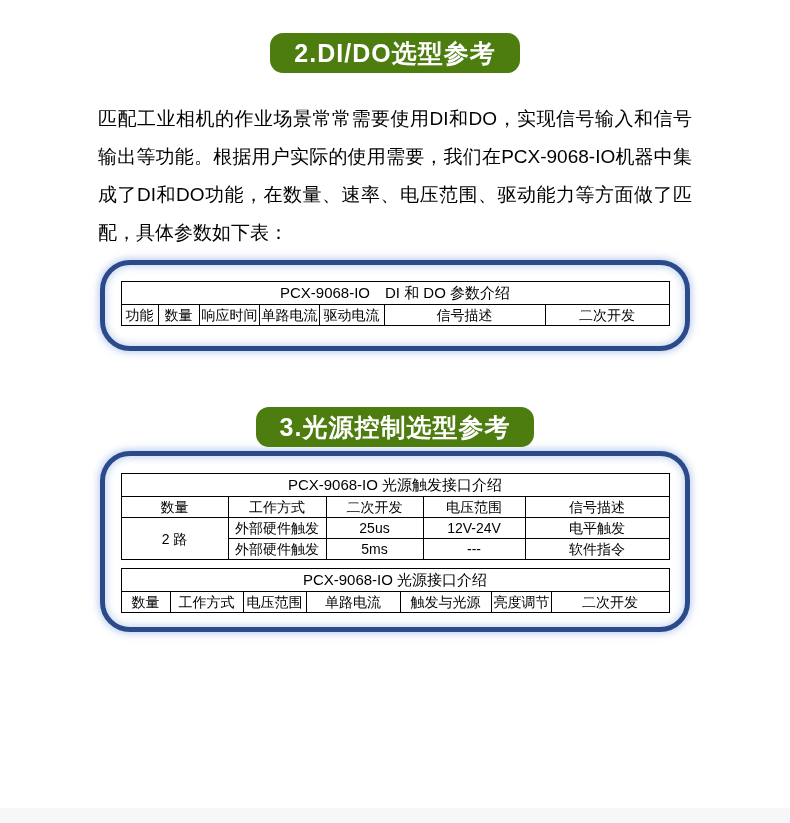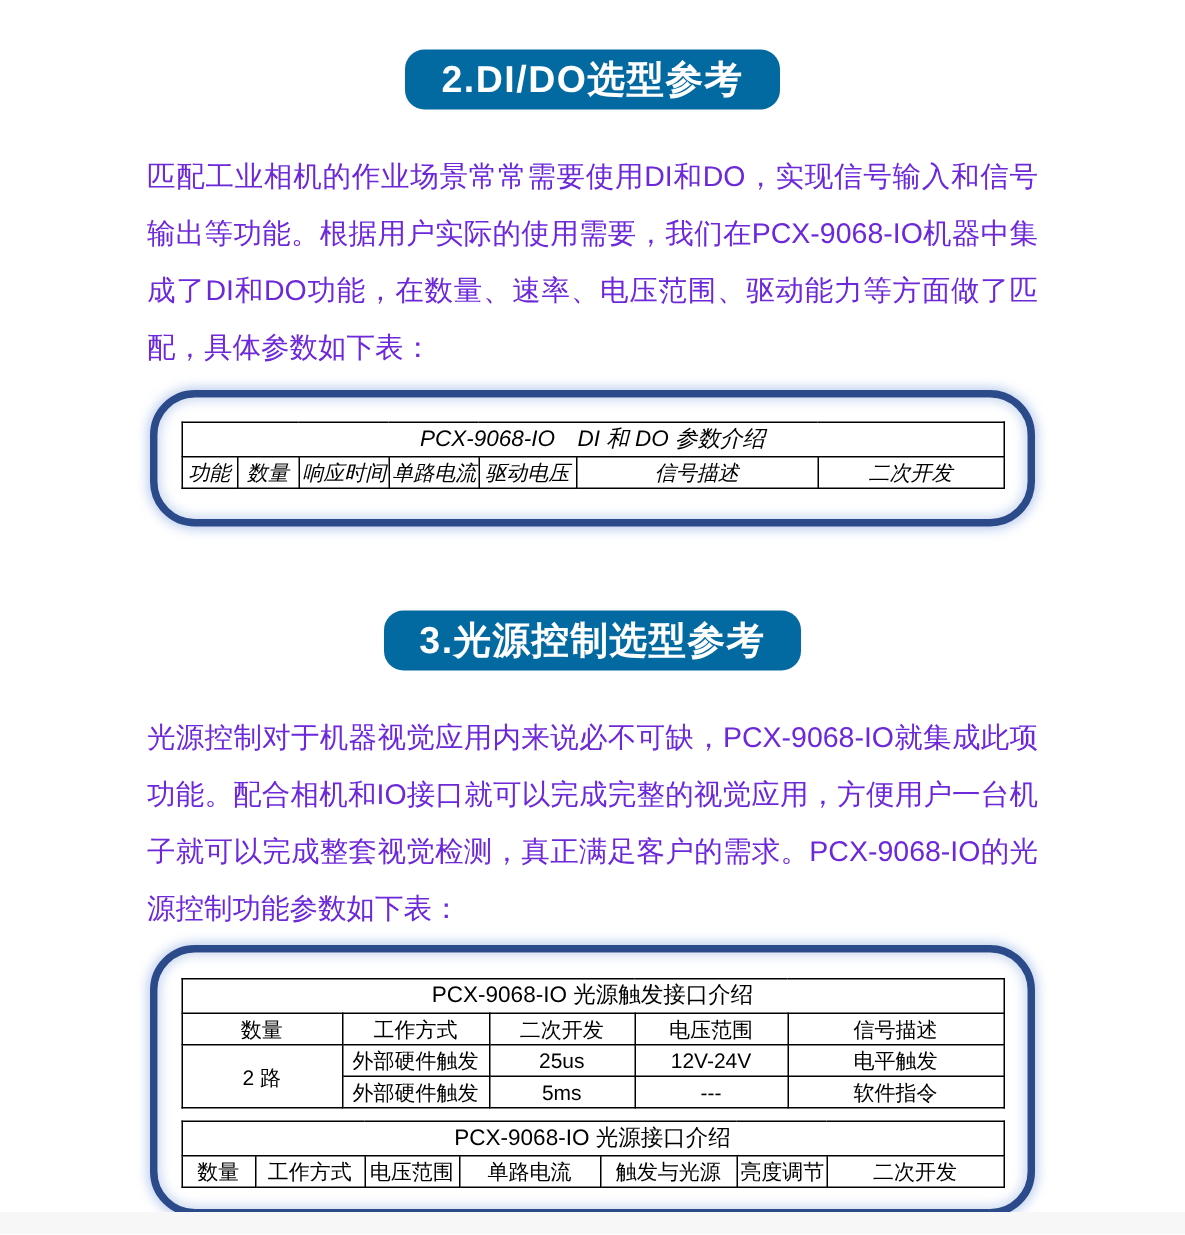--- a/index.html
+++ b/index.html
@@ -11,56 +11,56 @@
     font-family: "Liberation Sans", "DejaVu Sans", sans-serif;
     color: #1b1b1b;
     overflow: hidden;
     position: relative;
   }
   .page { width: 790px; }
 
   
   .banner-row { display: flex; justify-content: center; }
   .banner {
-    background: #0369a1;
+    background: #4d7c0f;
     color: #ffffff;
     font-size: 25px;
     font-weight: bold;
     line-height: 40px;
     height: 40px;
     padding: 0 24px;
     border-radius: 13px;
     letter-spacing: 1px;
     white-space: nowrap;
   }
   .banner-1 { margin-top: 33px; }
   .banner-2 { margin-top: 56px; }
 
   
   .para {
     width: 594px;
     margin: 27px auto 0 auto;
     font-size: 19px;
     line-height: 38px;
     text-align: justify;
-    color: #6d28d9;
+    color: #000000;
   }
 
   
   .blue-box {
     width: 590px;
     margin: 8px auto 0 auto;
     border: 5px solid #2a4a8a;
     border-radius: 30px;
     background: #ffffff;
     box-shadow:
       0 0 7px 2px rgba(140, 170, 225, 0.55),
       inset 0 0 7px 2px rgba(140, 170, 225, 0.45);
   }
-  .box-1 { padding: 16px 0 20px 0; font-style: italic; }
+  .box-1 { padding: 16px 0 20px 0; }
   .box-2 { margin-top: 4px; padding: 17px 0 14px 0; }
 
   
   table {
     border-collapse: collapse;
     margin: 0 auto;
     table-layout: fixed;
     width: 548px;
     font-size: 14px;
     color: #000000;
@@ -115,33 +115,32 @@
       </colgroup>
       <tbody>
           <tr class="tbl-title">
         <td colspan="7">PCX-9068-IO　DI 和 DO 参数介绍</td>
       </tr>
       <tr>
         <th>功能</th>
         <th>数量</th>
         <th>响应时间</th>
         <th>单路电流</th>
-        <th>驱动电压</th>
+        <th>驱动电流</th>
         <th>信号描述</th>
         <th>二次开发</th>
       </tr>
     </tbody>
       </table>
   </div>
 
   <div class="banner-row">
     <div class="banner banner-2">3.光源控制选型参考</div>
   </div>
 
-  <p class="para">光源控制对于机器视觉应用内来说必不可缺，PCX-9068-IO就集成此项功能。配合相机和IO接口就可以完成完整的视觉应用，方便用户一台机子就可以完成整套视觉检测，真正满足客户的需求。PCX-9068-IO的光源控制功能参数如下表：</p>
 
   <div class="blue-box box-2">
 
     <table>
       <colgroup>
         <col style="width:107px">
           <col style="width:98px">
           <col style="width:97px">
         <col style="width:102px">
           <col style="width:144px">

